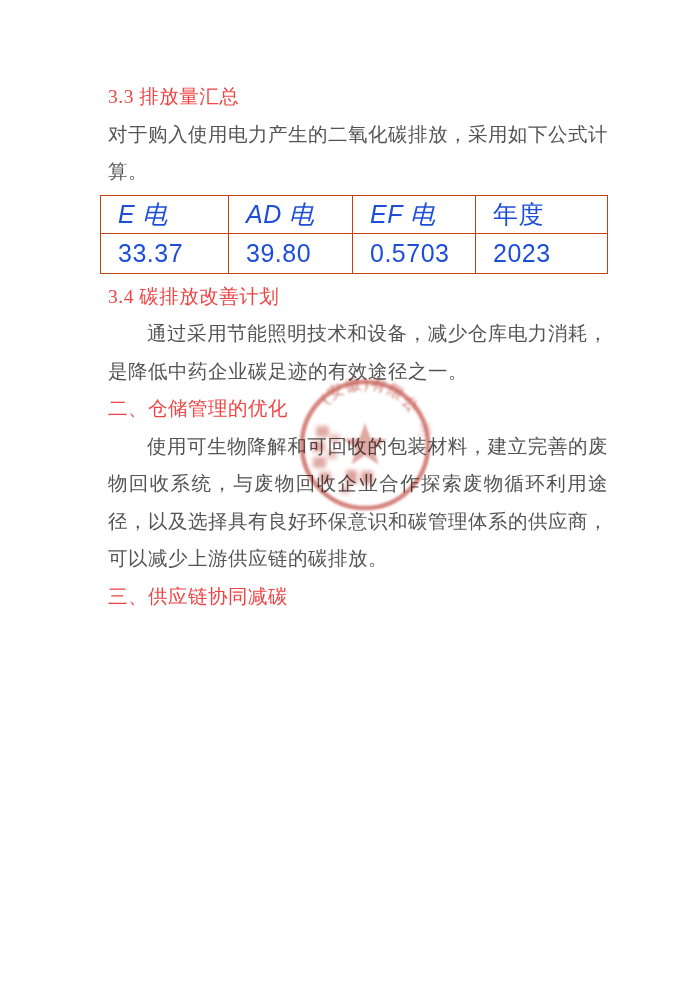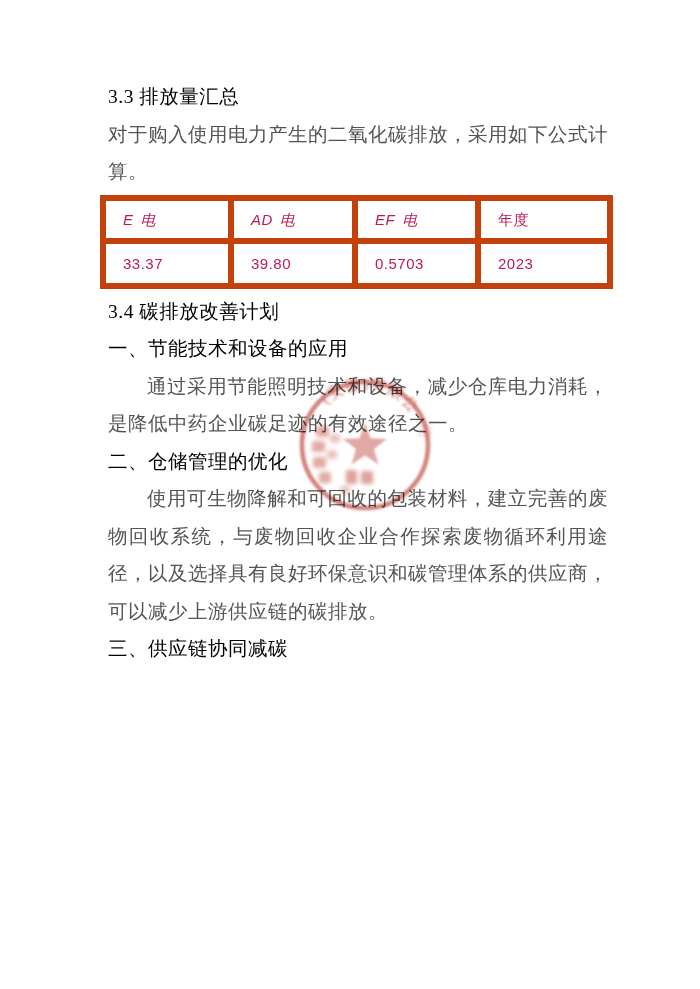--- a/index.html
+++ b/index.html
@@ -10,35 +10,35 @@
     position:relative;overflow:hidden;
   }
   .page{position:absolute;inset:0;background:#ffffff;}
   .content{
     position:absolute;left:108px;top:78px;width:500px;
     font-size:19.5px;line-height:37.5px;color:#545454;
     letter-spacing:0.5px;
   }
   .serif{font-family:"Liberation Serif","DejaVu Serif",serif;}
   .sans{font-family:"Liberation Sans","DejaVu Sans",sans-serif;}
-  h2,h3{margin:0;font-weight:normal;font-size:19.5px;line-height:37.5px;color:#000000;}
+  h2,h3{margin:0;font-weight:normal;font-size:19.5px;line-height:37.5px;color:#ef4444;}
   p{margin:0;text-align:justify;}
   .intro33{}
   .ind{text-indent:2em;}
   
   table.emis{
     border-collapse:collapse;
     margin:4px 0 4px -8px;
     width:507px;
     table-layout:fixed;
   }
   table.emis td{
-    border:6px solid #c2410c;
+    border:1px solid #c2410c;
     padding:0 6px 0 17px;
-    font-size:15px;color:#be185d;
+    font-size:25px;color:#1d4ed8;
     line-height:1;vertical-align:middle;
     overflow:hidden;white-space:nowrap;
   }
   table.emis tr.head td{height:37px;}
   table.emis tr.vals td{height:39px;}
   table.emis col.c1{width:128px;}
   table.emis col.c2{width:124px;}
   table.emis col.c3{width:123px;}
   table.emis col.c4{width:132px;}
   .lat{font-style:italic;margin-right:7px;}
@@ -82,21 +82,20 @@
         <td>0.5703</td>
         <td>2023</td>
       </tr>
     </tbody>
       </table>
 
 
     <h2 class="serif">3.4 碳排放改善计划</h2>
 
 
-    <h3 class="serif">一、节能技术和设备的应用</h3>
     <p class="serif ind">通过采用节能照明技术和设备，减少仓库电力消耗，是降低中药企业碳足迹的有效途径之一。</p>
 
     <h3 class="serif">二、仓储管理的优化</h3>
     <p class="serif ind">使用可生物降解和可回收的包装材料，建立完善的废物回收系统，与废物回收企业合作探索废物循环利用途径，以及选择具有良好环保意识和碳管理体系的供应商，可以减少上游供应链的碳排放。</p>
 
     <h3 class="serif">三、供应链协同减碳</h3>
 
   </div>
 
   <svg class="stamp" viewBox="0 0 142 142">

